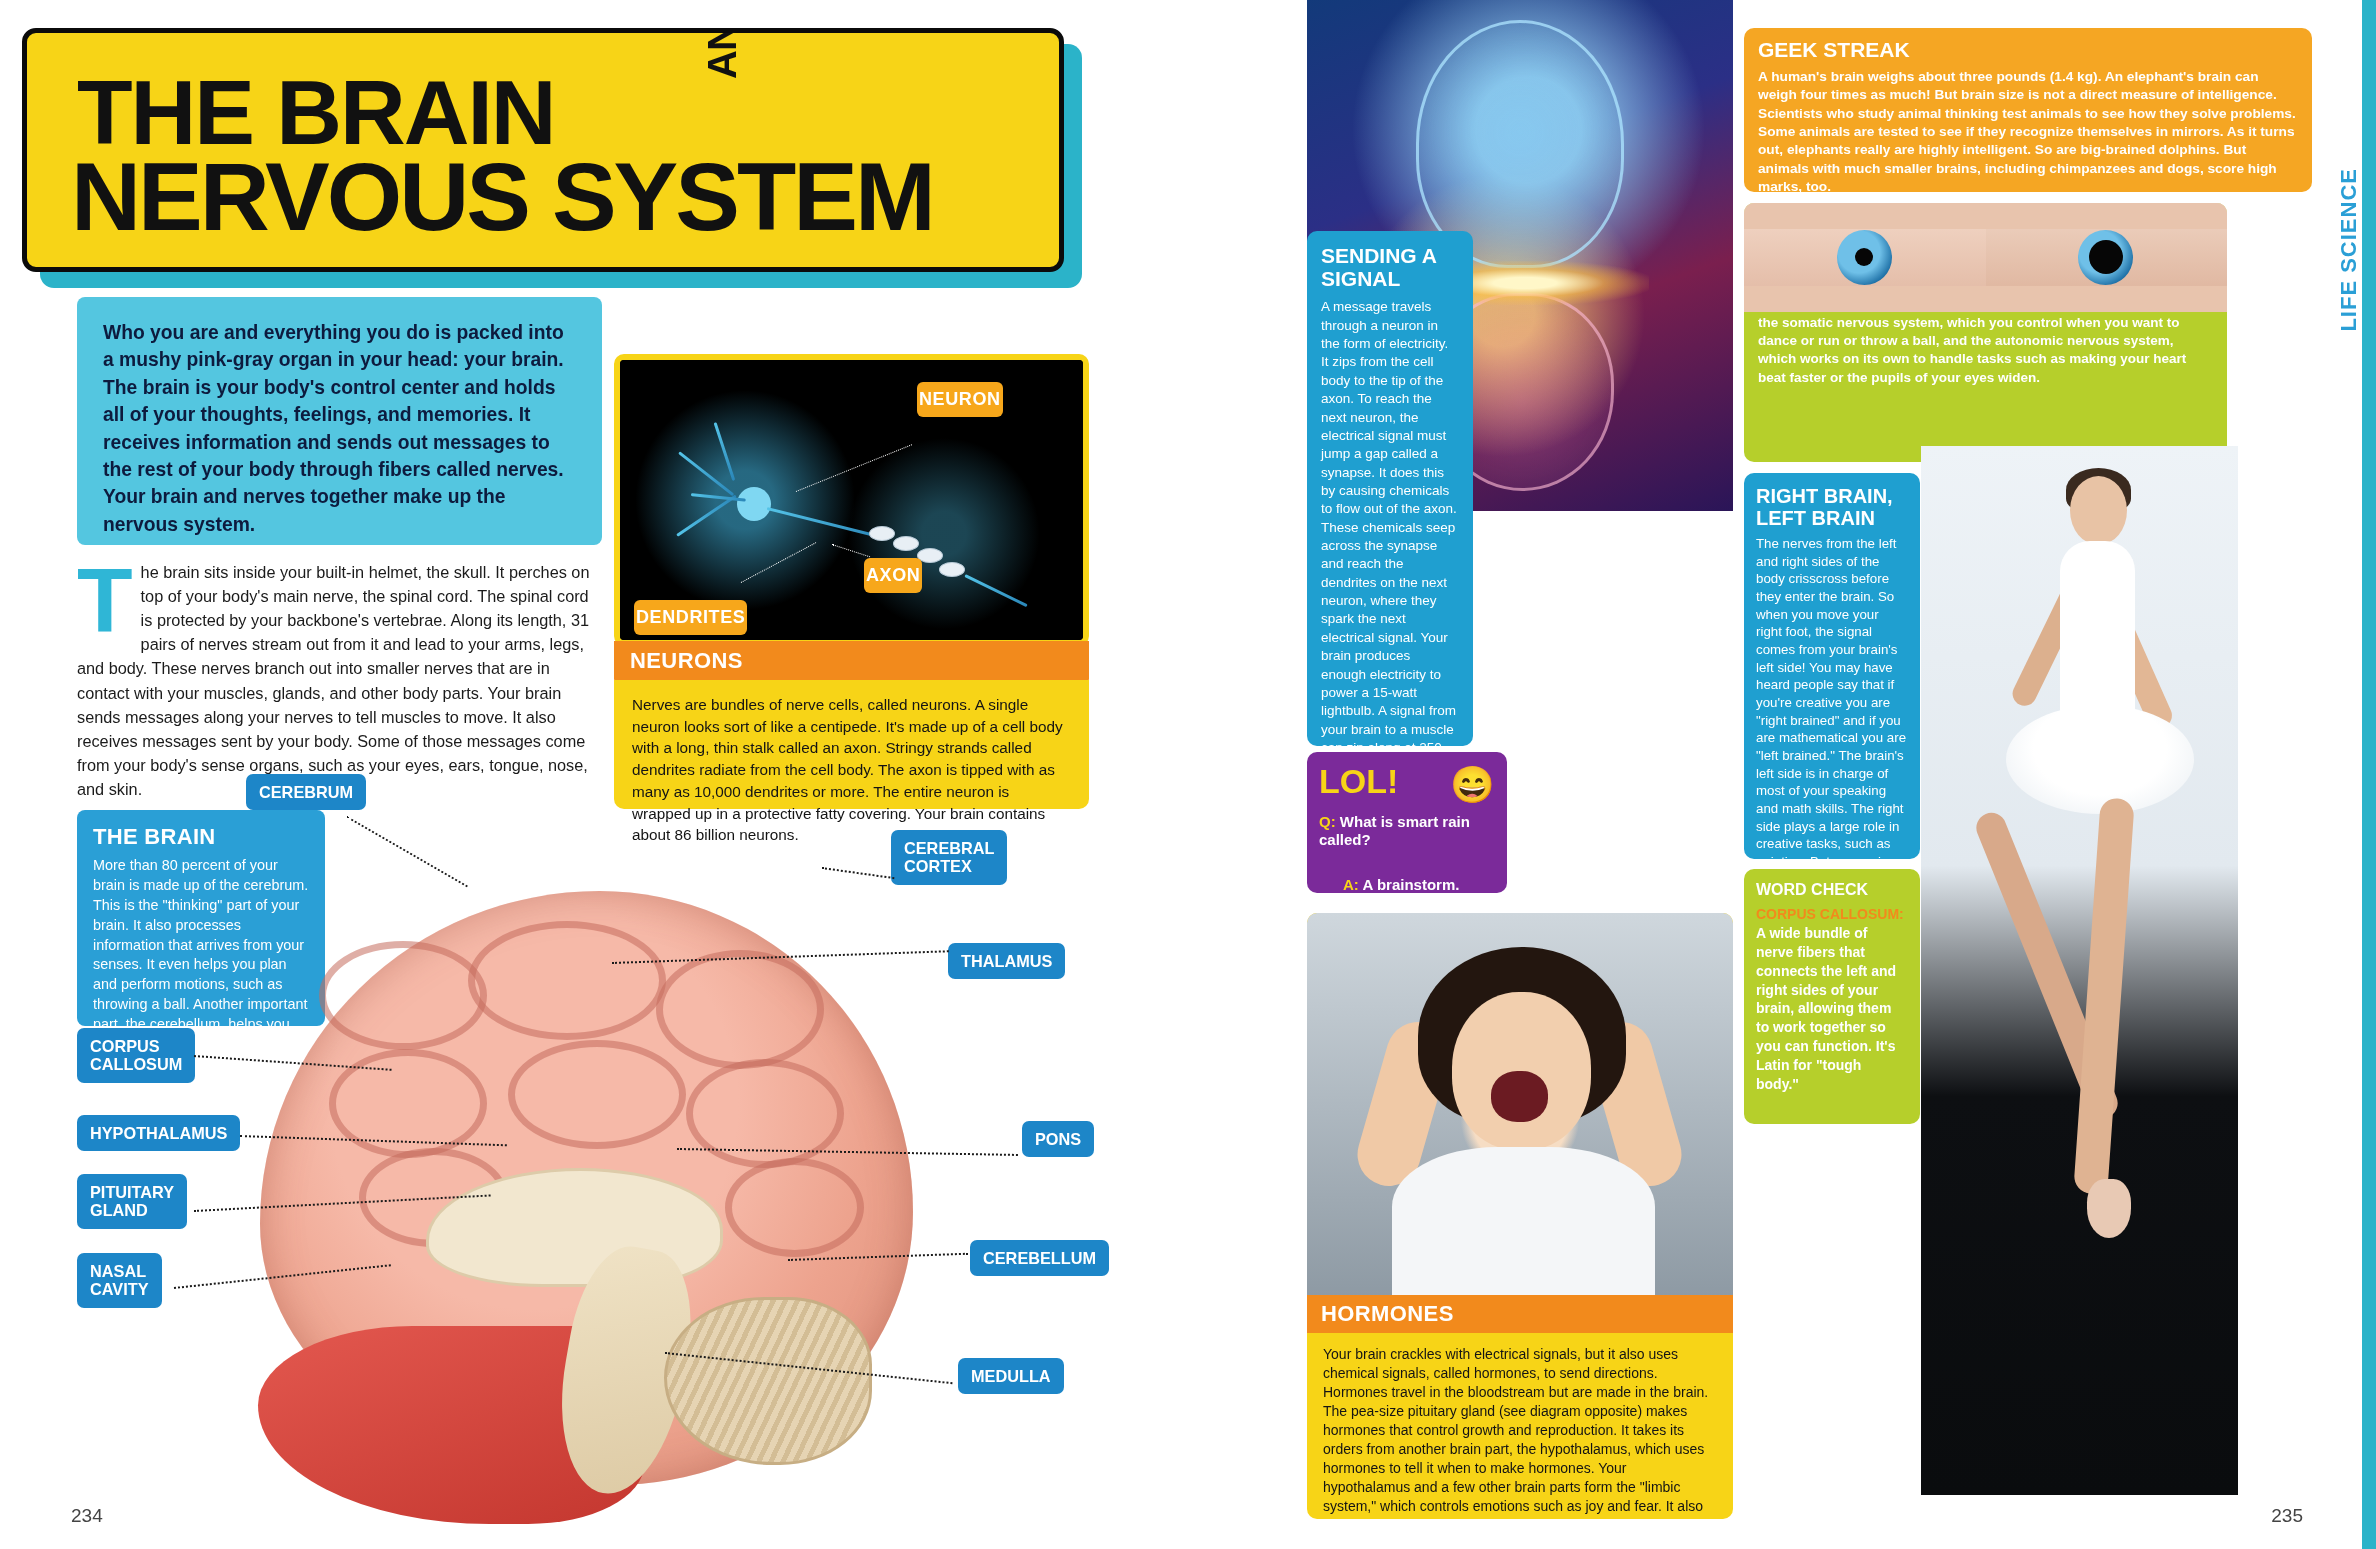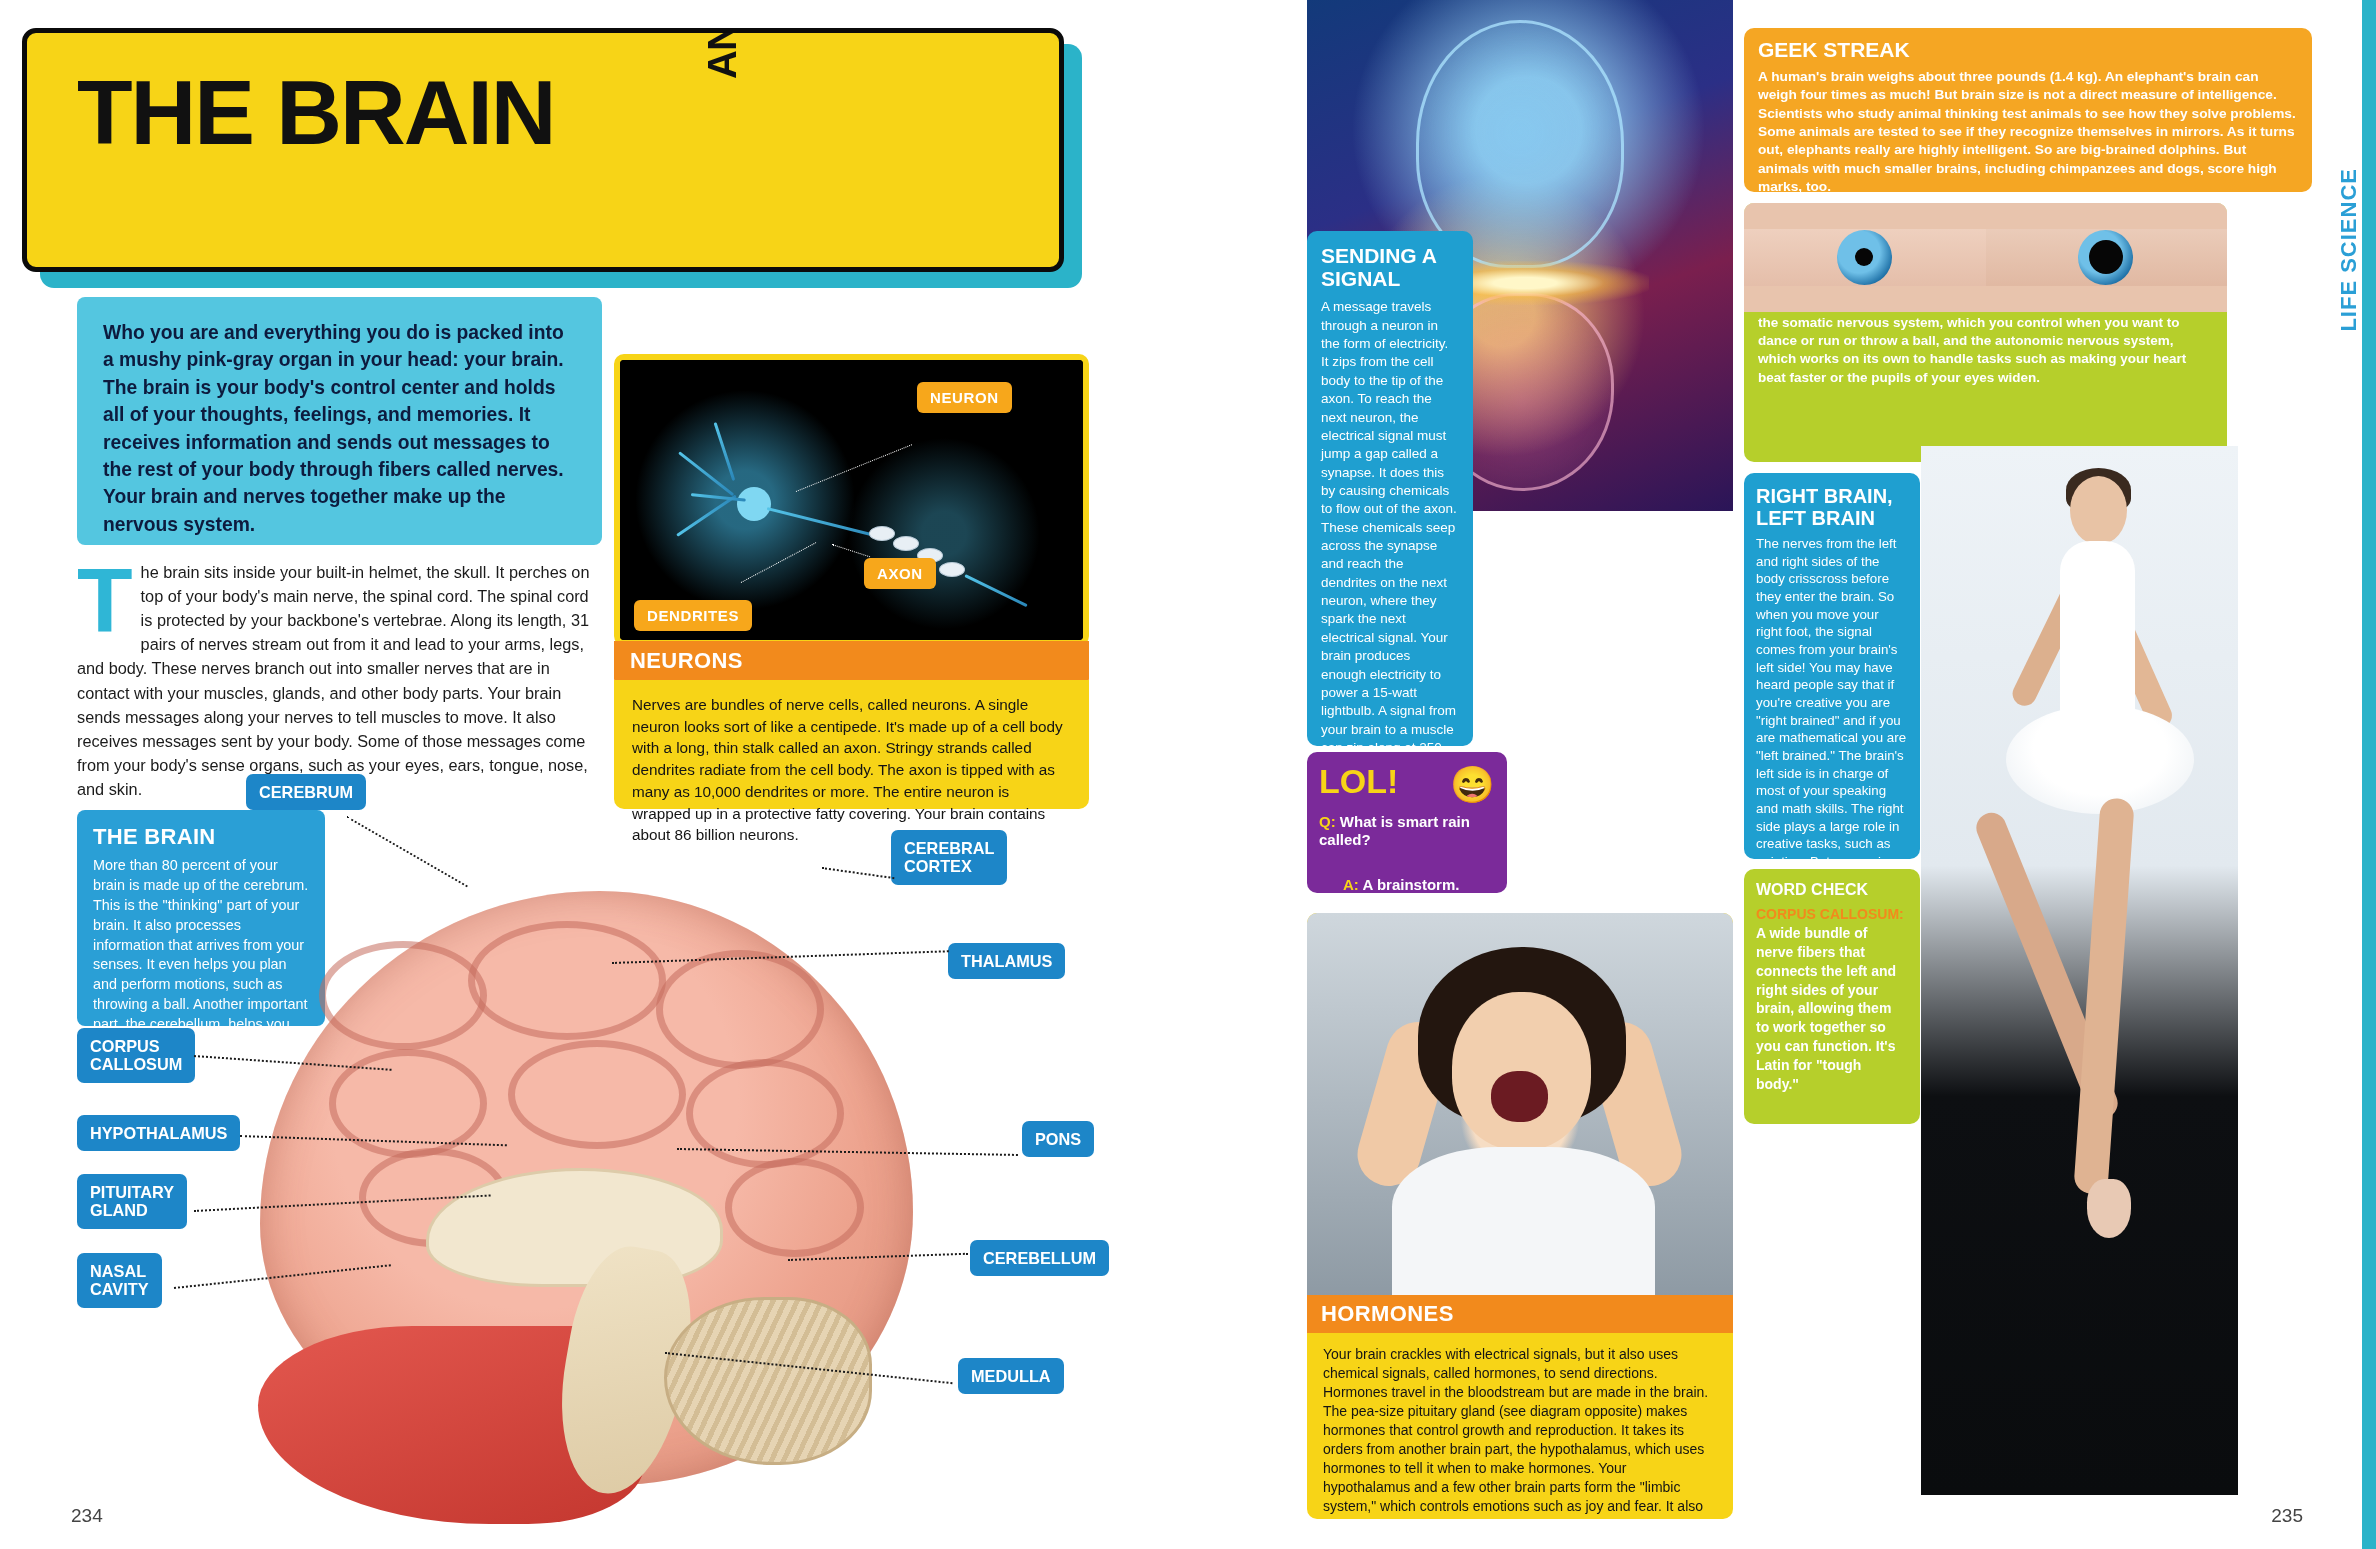--- a/index.html
+++ b/index.html
@@ -72,22 +72,22 @@
   .neuron-art { position: absolute; inset: 0; background:
       radial-gradient(circle at 27% 50%, rgba(70,190,235,0.55) 0 8%, rgba(10,20,40,0) 30%),
       radial-gradient(circle at 70% 62%, rgba(80,200,240,0.35) 0 6%, rgba(10,20,40,0) 26%),
       #000; }
   .nb { position: absolute; background: #7fd7f2; border-radius: 50%; }
   .nfiber { position: absolute; background: linear-gradient(90deg,#55c4e8,#2a86b8); height: 3px; border-radius: 2px; transform-origin: left center; }
   .myelin { position: absolute; width: 26px; height: 15px; border-radius: 50%; background: #e8eff5; border: 1px solid #b9cbd8; }
 
   .tag {
     position: absolute; background: #f7a71b; color: #fff; font-weight: bold;
-    font-size: 15px; letter-spacing: 0.6px; border-radius: 6px;
-    padding: 7px 13px; white-space: nowrap;
+    font-size: 18px; letter-spacing: 0.6px; border-radius: 6px;
+    padding: 7px 2px; white-space: nowrap;
   }
   .leader { position: absolute; border-top: 1.5px dotted #ffffff; transform-origin: left center; }
 
   .neurons-band {
     position: absolute; left: 614px; top: 641px; width: 475px; height: 40px;
     background: #f28a1c; border-radius: 0 0 2px 2px;
     display: flex; align-items: center; padding-left: 16px;
   }
   .band-title { color: #fff; font-weight: bold; font-size: 22px; letter-spacing: 0.4px; }
   .neurons-body {
@@ -256,20 +256,21 @@
 
 <div class="spread">
 
   <div class="page page-left">
 
     <div class="title-block">
       <div class="title-shadow"></div>
       <div class="title-card">
         <div class="title-line1">THE BRAIN</div>
         <div class="title-and">AND</div>
+        <div class="title-line2">NERVOUS SYSTEM</div>
       </div>
     </div>
 
     <div class="intro-card">
       <p>Who you are and everything you do is packed into a mushy pink-gray organ in your head: your brain. The brain is your body's control center and holds all of your thoughts, feelings, and memories. It receives information and sends out messages to the rest of your body through fibers called nerves. Your brain and nerves together make up the nervous system.</p>
     </div>
 
     <div class="body-col">
       <p>
         <span class="dropcap">T</span>

